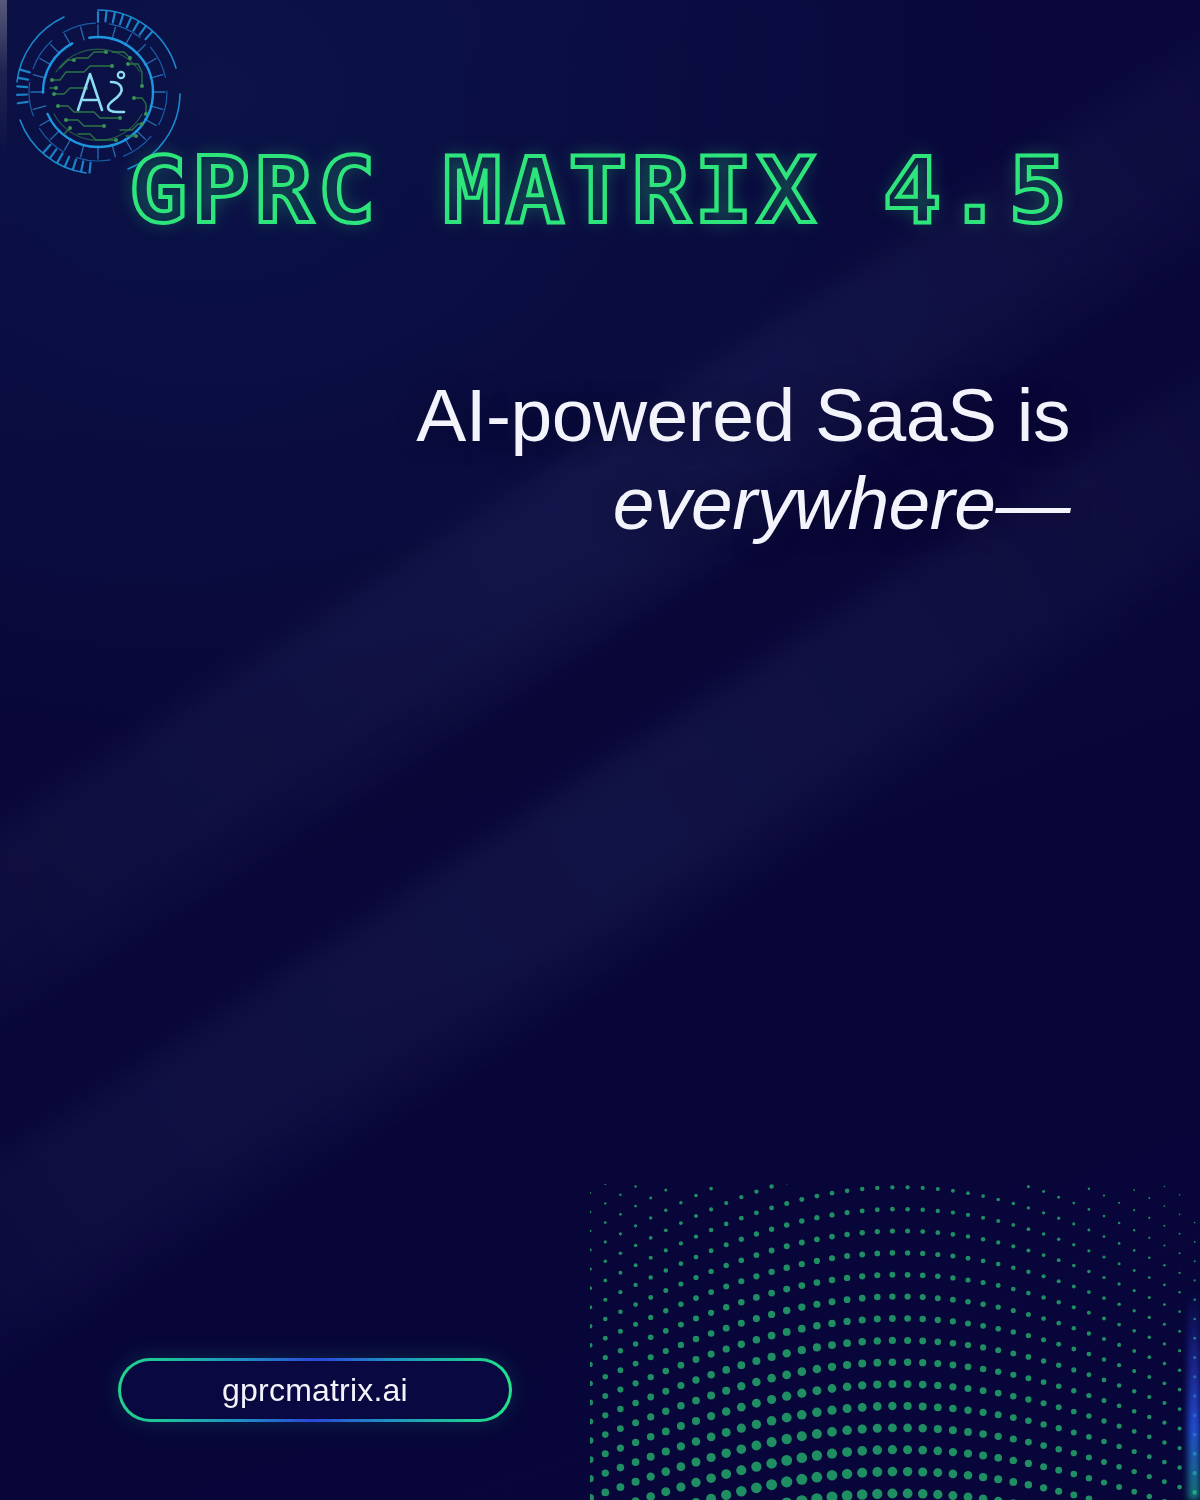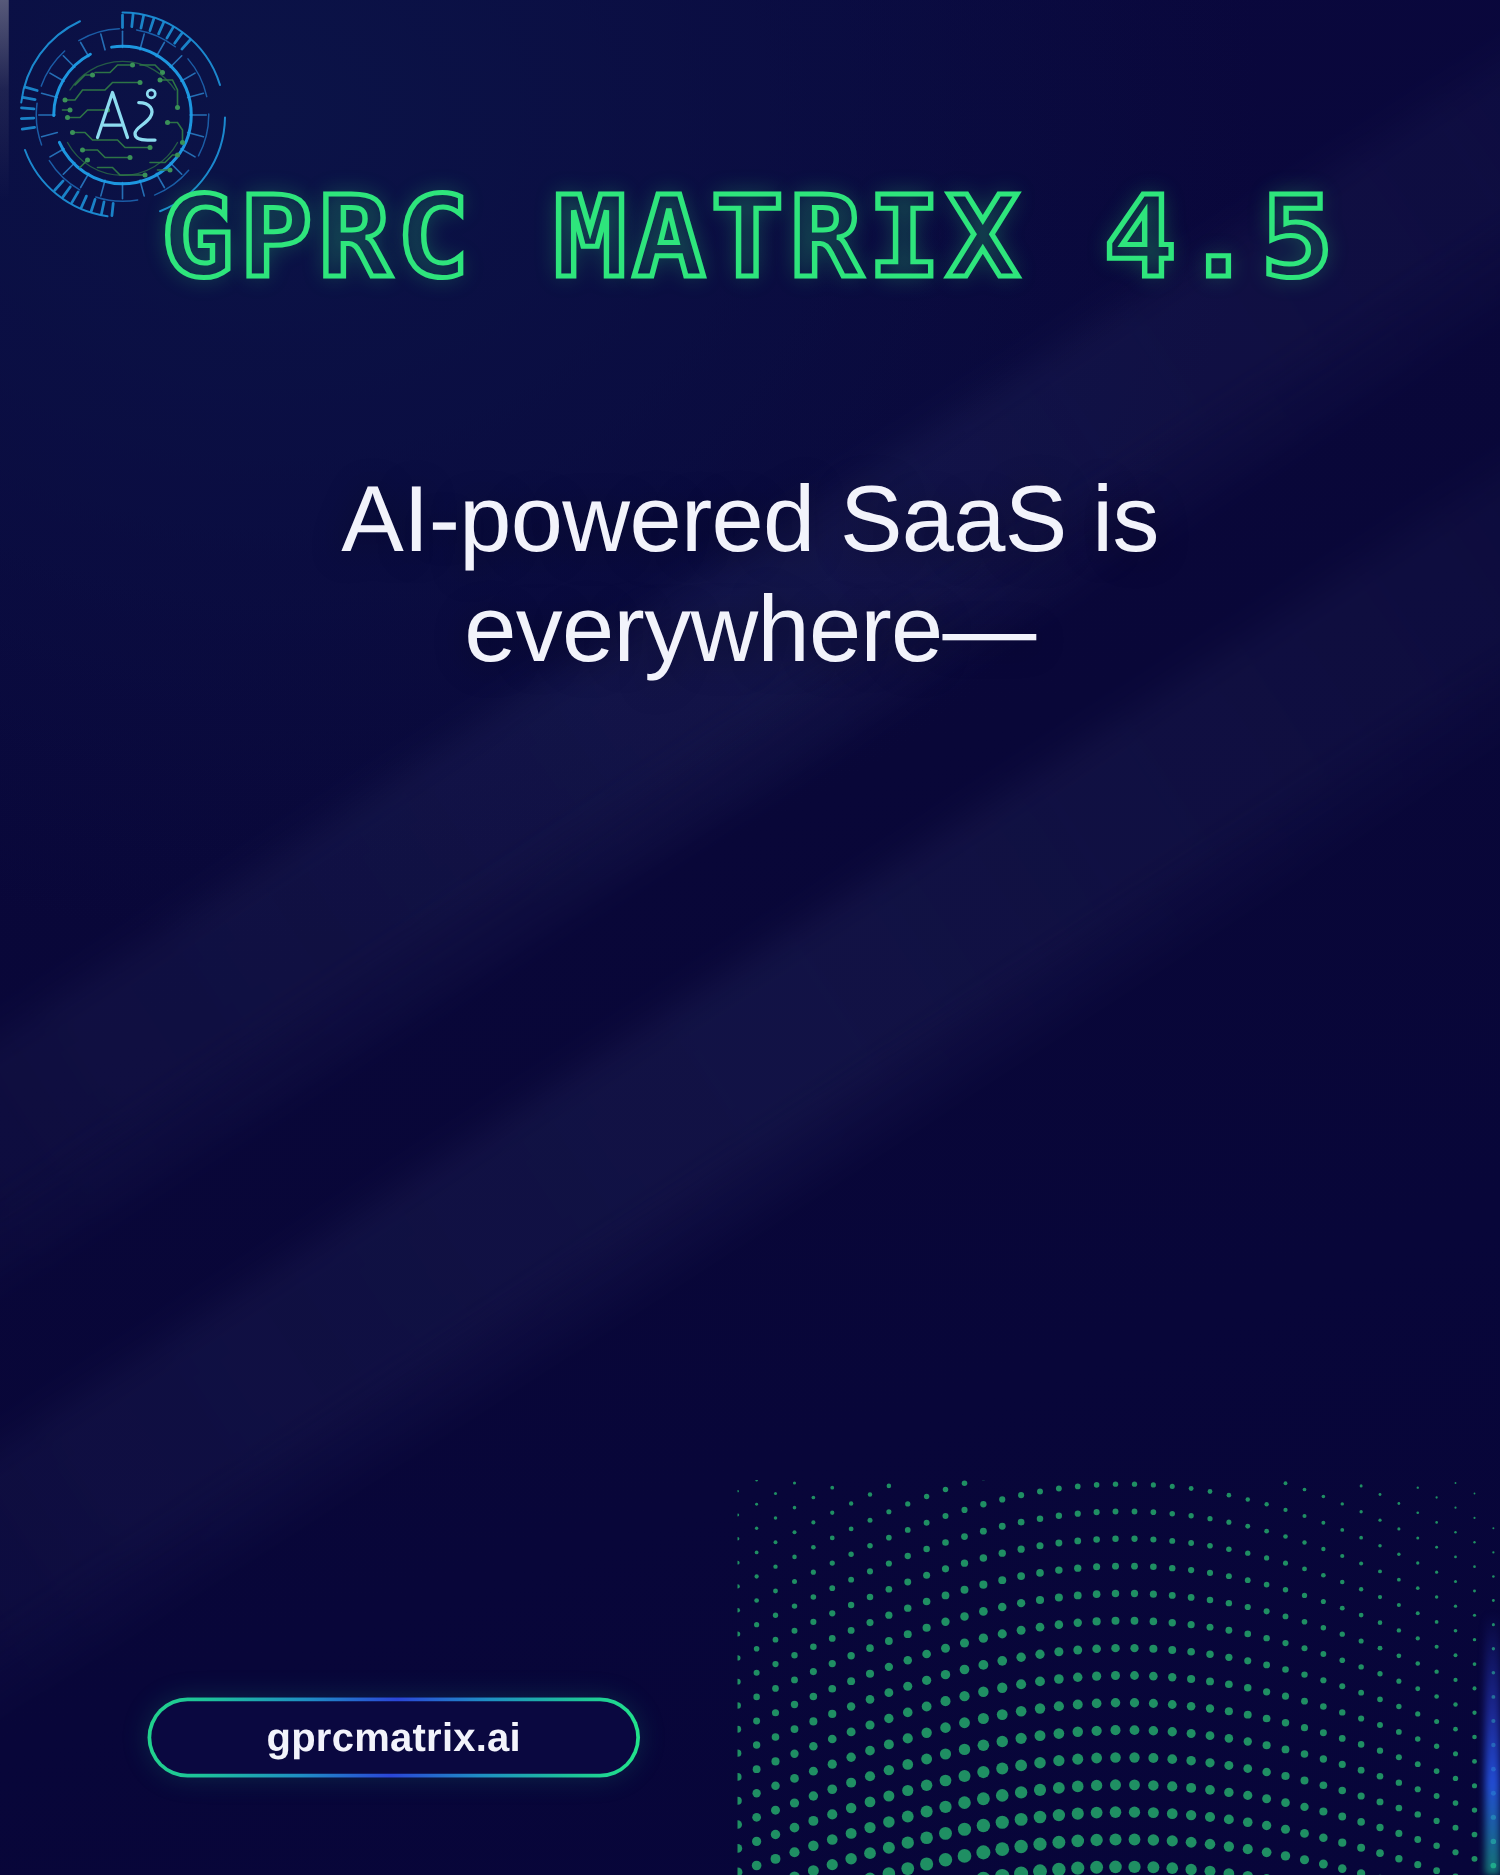--- a/index.html
+++ b/index.html
@@ -69,30 +69,30 @@
     -webkit-text-stroke:4px #2ee57c;
     text-shadow:0 0 18px rgba(46,229,124,.30);
     white-space:nowrap;
     transform:scaleX(1.08);
   }
 
   
   .headline {
     position:absolute;
     left:130px; right:130px; top:372px;
-    text-align:center;
+    text-align:right;
     color:#f2f3fb;
     font-family:"Liberation Sans", sans-serif;
     font-size:75px;
     font-weight:500;
     line-height:1.17;
     letter-spacing:-0.5px;
     text-shadow:0 2px 26px rgba(0,0,0,.35);
   }
-  .headline .line-2 { display:block; }
+  .headline .line-2 { display:block;font-style:italic; }
   .headline .gap { display:block; height:78px; }
   .headline .p2 { display:block; font-size:76px; }
 
   
   .dots {
     position:absolute;
     right:-10px; bottom:-14px;
     width:620px; height:330px;
     pointer-events:none;
   }
@@ -131,21 +131,21 @@
   .url-pill-inner {
     flex:1;
     border-radius:31px;
     background:#0a0840;
     display:flex; align-items:center; justify-content:center;
   }
   .url-text {
     color:#f2f3fb;
     font-family:"Liberation Sans", sans-serif;
     font-size:32px;
-    font-weight:700;
+    font-weight:400;
     letter-spacing:.2px;
   }
 </style>
 </head>
 <body>
 
 <div class="poster">
 
   <div class="edge-left"></div>
 

